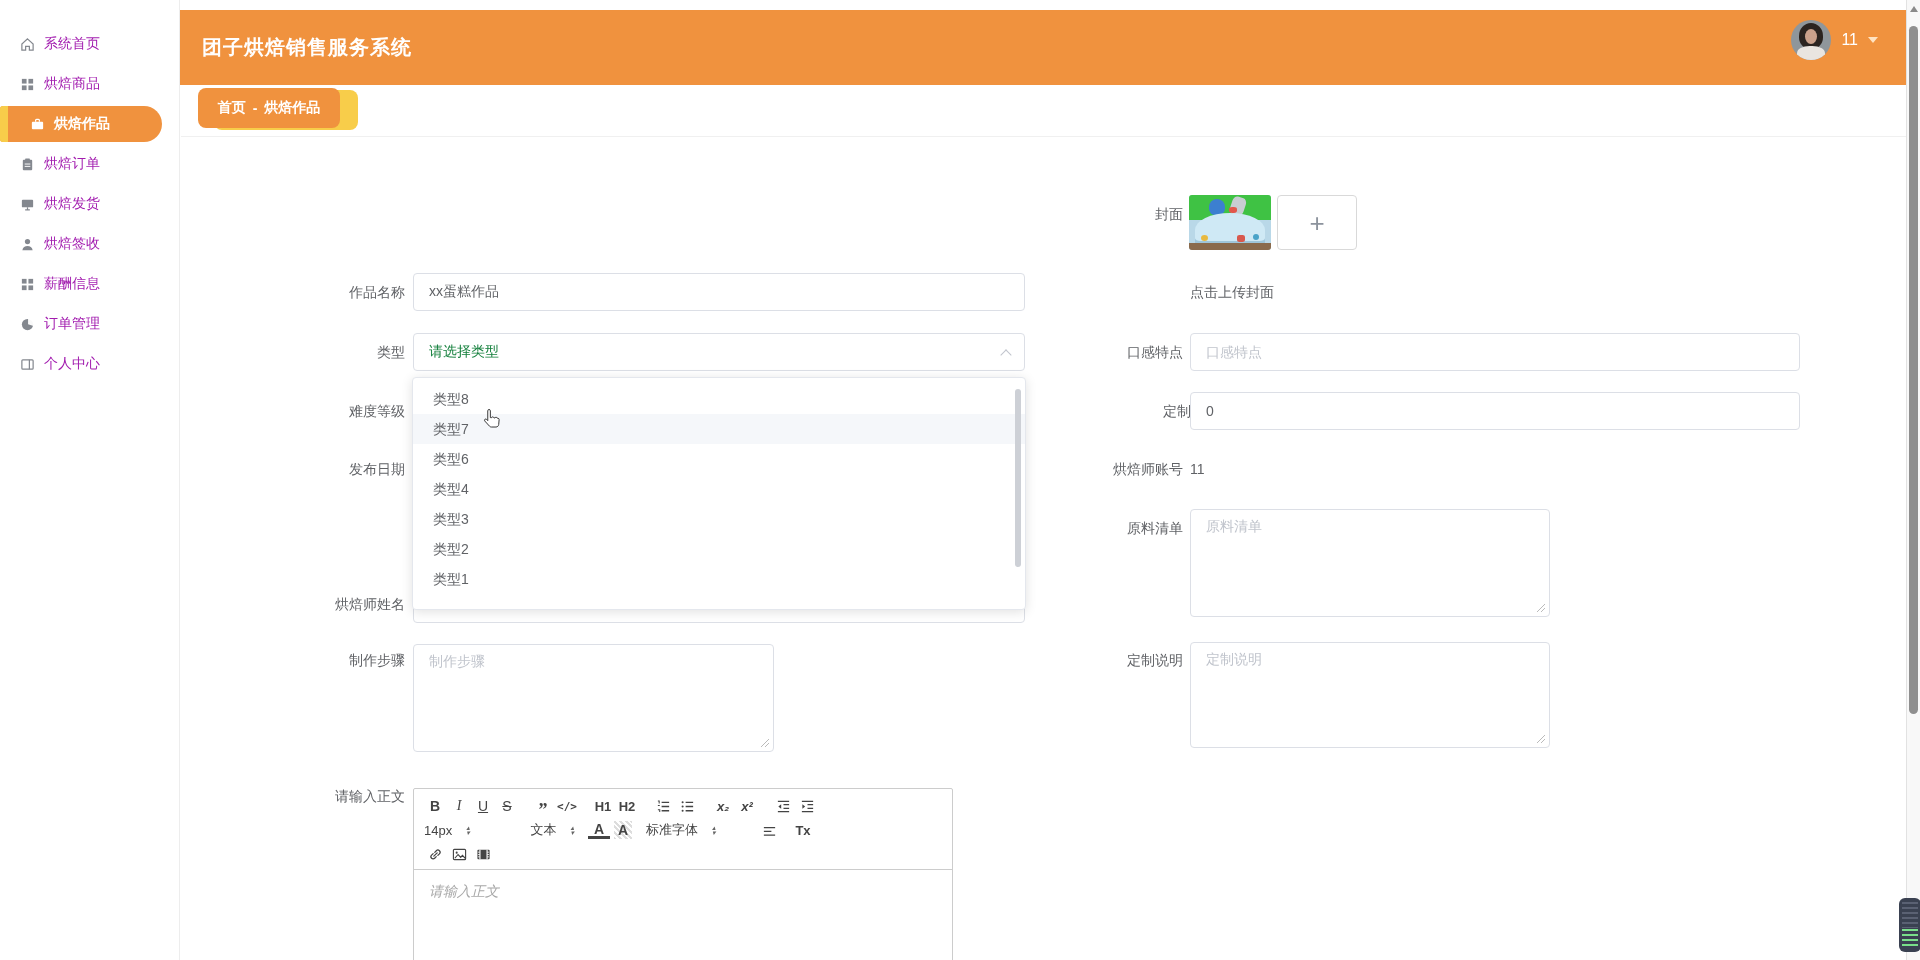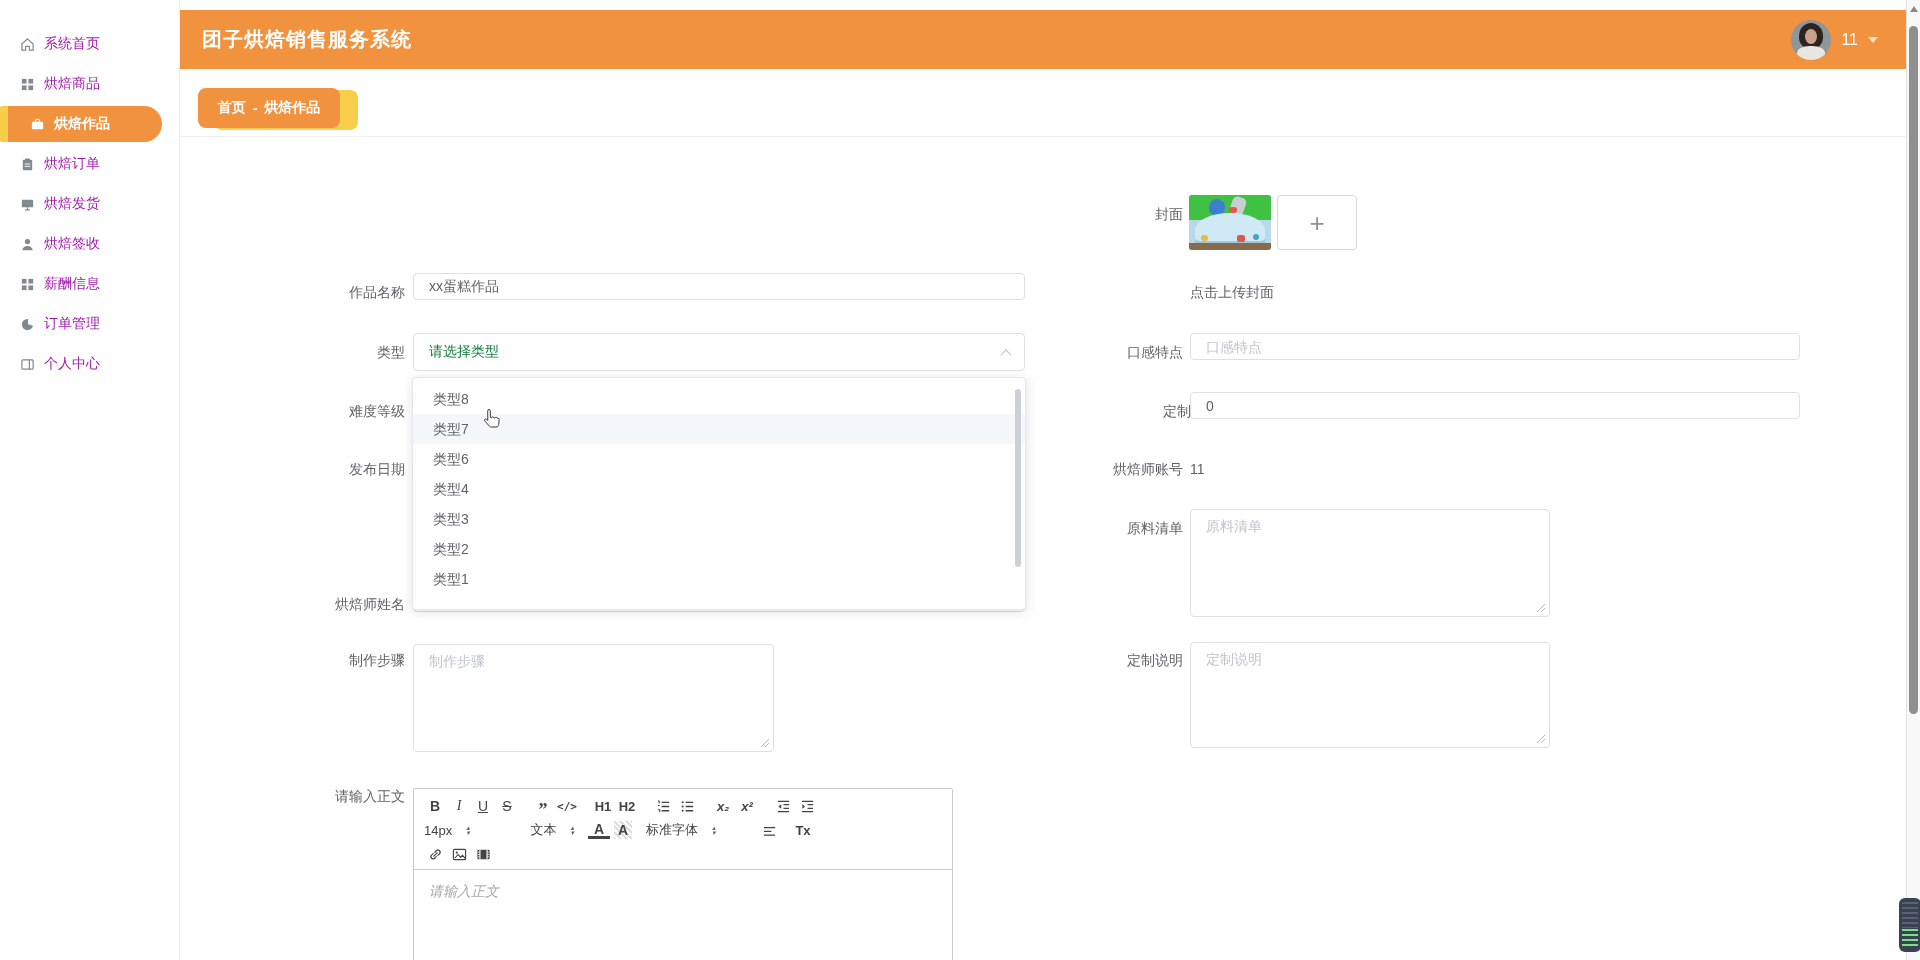--- a/index.html
+++ b/index.html
@@ -12,38 +12,38 @@
   .side-list { position:absolute; top:24px; left:0; width:100%; }
   .side-item { position:relative; height:40px; display:flex; align-items:center; padding-left:20px; color:#a21caf; font-size:14px; cursor:pointer; }
   .side-item .icn { width:15px; height:15px; margin-right:9px; color:#84888f; display:inline-flex; }
   .side-item.active { color:#fff; font-weight:bold; padding-left:30px; }
   .side-item.active .pill { position:absolute; left:0; top:2px; width:162px; height:36px; background:#f0923e; border-radius:4px 22px 22px 4px; z-index:-1; }
   .side-item.active .accent { position:absolute; left:0; top:2px; width:8px; height:36px; background:#f8cd4a; border-radius:3px 0 0 3px; z-index:0; }
   .side-item.active .icn { color:#fff; z-index:1; }
   .side-item.active .lbl { z-index:1; }
 
   
-  .header { position:absolute; left:180px; top:10px; width:1726px; height:59px; background:#f0923e; display:flex; align-items:center; z-index:4; }
+  .header { position:absolute; left:180px; top:10px; width:1726px; height:75px; background:#f0923e; display:flex; align-items:center; z-index:4; }
   .header-title { color:#fff; font-size:20px; font-weight:bold; margin-left:22px; letter-spacing:1px; }
   .user-box { position:absolute; right:28px; top:0; height:59px; display:flex; align-items:center; gap:10px; cursor:pointer; }
   .avatar { width:40px; height:40px; border-radius:50%; overflow:hidden; position:relative; background:#8f969b; }
   .avatar .hair { position:absolute; left:8px; top:3px; width:24px; height:26px; border-radius:50% 50% 45% 45%; background:#2b2420; }
   .avatar .face { position:absolute; left:14px; top:9px; width:12px; height:15px; border-radius:50%; background:#caa18b; }
   .avatar .shirt { position:absolute; left:6px; top:26px; width:28px; height:16px; border-radius:45% 45% 0 0; background:#e9e5e0; }
   .user-name { color:#fff; font-size:16px; }
   .caret-down { width:0; height:0; border-left:5px solid transparent; border-right:5px solid transparent; border-top:6px solid #ffe3c2; }
 
   
   .crumb-bar { position:absolute; left:181px; top:69px; width:1725px; height:68px; background:#fff; border-bottom:1px solid #f0f0f0; z-index:3; }
   .crumb-shadow { position:absolute; left:33px; top:21px; width:144px; height:40px; background:#f8cd4a; border-radius:8px; }
   .crumb-pill { position:absolute; left:17px; top:19px; width:142px; height:40px; background:#f0923e; border-radius:8px; display:flex; align-items:center; justify-content:center; gap:7px; color:#fff; font-size:14px; font-weight:bold; }
 
   
   .flabel { position:absolute; font-size:14px; color:#606266; text-align:right; }
-  .tinput { position:absolute; height:27px; border:1px solid #dcdfe6; border-radius:4px; padding:0 15px; font-size:14px; color:#606266; background:#fff; outline:none; font-family:"Liberation Sans", sans-serif; }
+  .tinput { position:absolute; height:38px; border:1px solid #dcdfe6; border-radius:4px; padding:0 15px; font-size:14px; color:#606266; background:#fff; outline:none; font-family:"Liberation Sans", sans-serif; }
   .tinput::placeholder { color:#c0c4cc; opacity:1; }
   .tarea { position:absolute; border:1px solid #dcdfe6; border-radius:4px; padding:8px 15px; font-size:14px; color:#606266; resize:none; outline:none; font-family:"Liberation Sans", sans-serif; }
   .tarea::placeholder { color:#c0c4cc; opacity:1; }
   .resize-grip { position:absolute; width:10px; height:10px; pointer-events:none; }
   .resize-grip::before { content:""; position:absolute; right:1px; bottom:1px; width:9px; height:9px;
     background:linear-gradient(135deg, transparent 0 55%, #bbb 55% 60%, transparent 60% 75%, #bbb 75% 80%, transparent 80%); }
   .static-val { position:absolute; font-size:14px; color:#606266; line-height:38px; }
 
   
   .sel { position:absolute; left:413px; top:333px; width:612px; height:38px; border:1px solid #dcdfe6; border-radius:4px; background:#fff; display:flex; align-items:center; padding:0 15px; cursor:pointer; }

